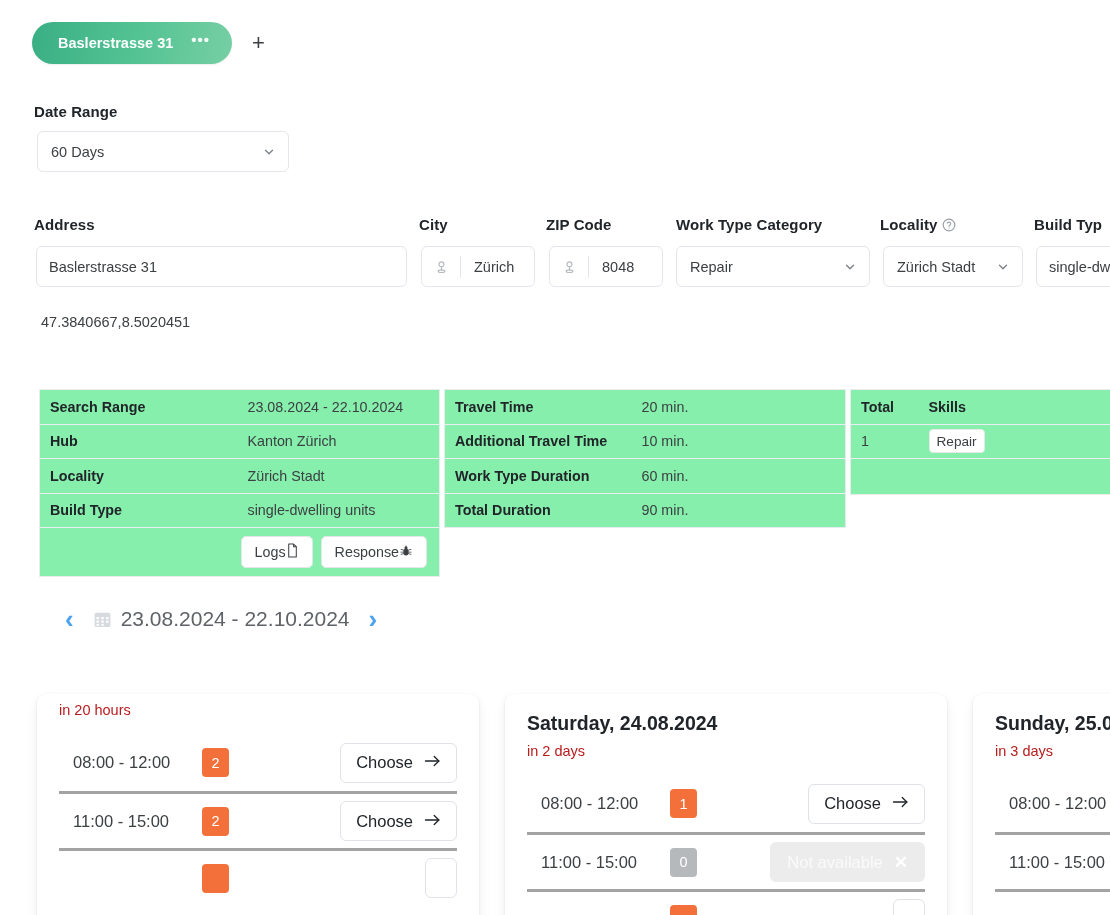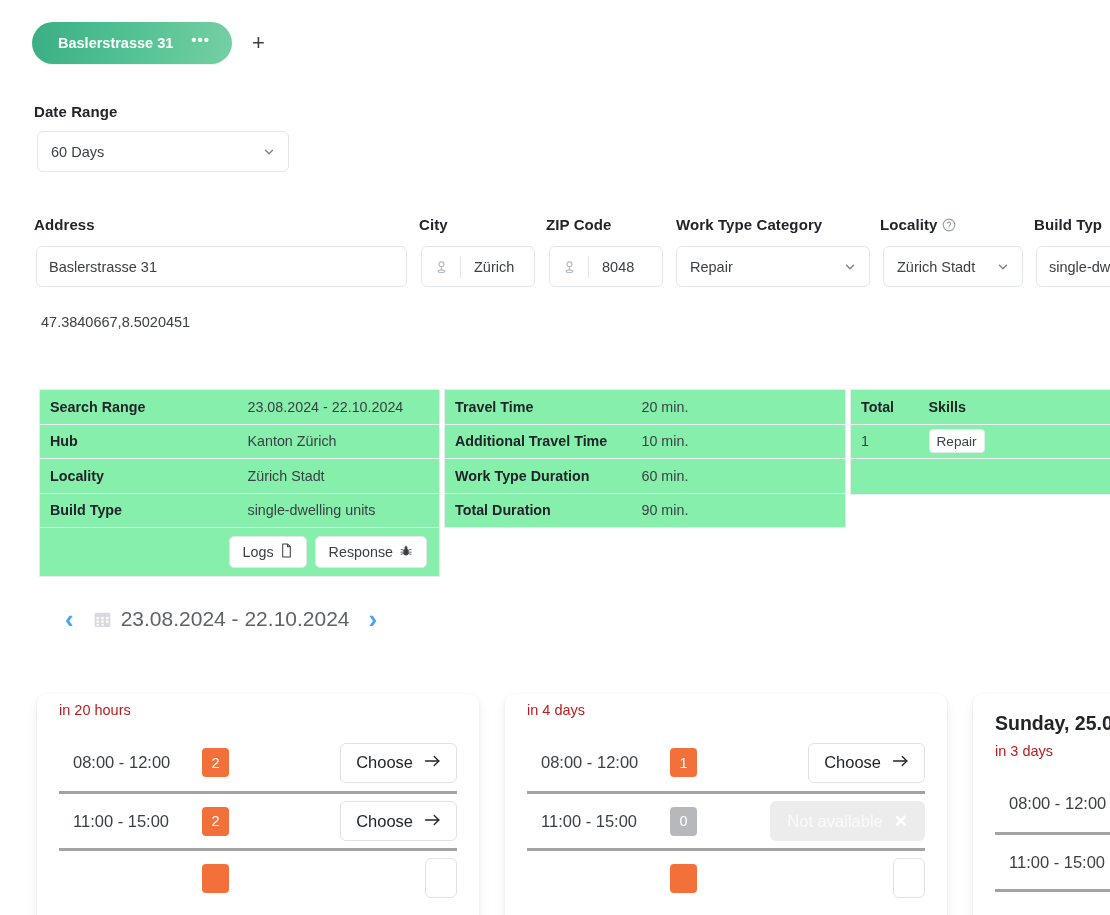--- a/index.html
+++ b/index.html
@@ -63,21 +63,21 @@
   .tbl-1 td.k { width: 198px; }
   .tbl-2 { left: 444px; top: 389px; width: 402px; }
   .tbl-2 td.k { width: 187px; }
   .tbl-3 { left: 850px; top: 389px; width: 300px; }
   .tbl-3 td.amount { width: 68px; }
   .tbl-3 td.blank { height: 36px; }
 
   .btnrow td { padding: 0; height: 49px; }
   .btnrow .wrap { display: flex; justify-content: flex-end; gap: 8px; padding-right: 12px; }
   .gbtn {
-    display: inline-flex; align-items: center; gap: 6px;
+    display: inline-flex; align-items: center; gap: 0;
     height: 32px; padding: 0 13px;
     border: 1px solid #e3e6ea; border-radius: 5px; background: #fff;
     font-size: 14.3px; color: #3c4043; cursor: pointer;
   }
   .skill-chip {
     display: inline-flex; align-items: center; height: 24px; padding: 0 7px;
     border: 1px solid #e6e9ec; border-radius: 4px; background: #fff;
     font-size: 13.6px; color: #3c4043;
   }
 
@@ -372,21 +372,22 @@
         <span class="slot-time"></span>
         <span class="badge on"></span>
         <span class="slot-spacer"></span>
         <span class="choose">
           <span></span>
         </span>
       </div>
     </div>
 
     <div class="card" style="left:505px;">
-      <div class="card-sub">in 4 days</div>
+      <div class="card-title">Saturday, 24.08.2024</div>
+      <div class="card-sub">in 2 days</div>
 
       <div class="slot first">
         <span class="slot-time">08:00 - 12:00</span>
         <span class="badge on">1</span>
         <span class="slot-spacer"></span>
         <span class="choose">
           <span>Choose</span>
           <span>
             <svg width="17" height="14" viewBox="0 0 24 20" fill="none" stroke="#212529" stroke-width="1.9" stroke-linecap="round" stroke-linejoin="round">
                 <path d="M2 10h19"></path>

